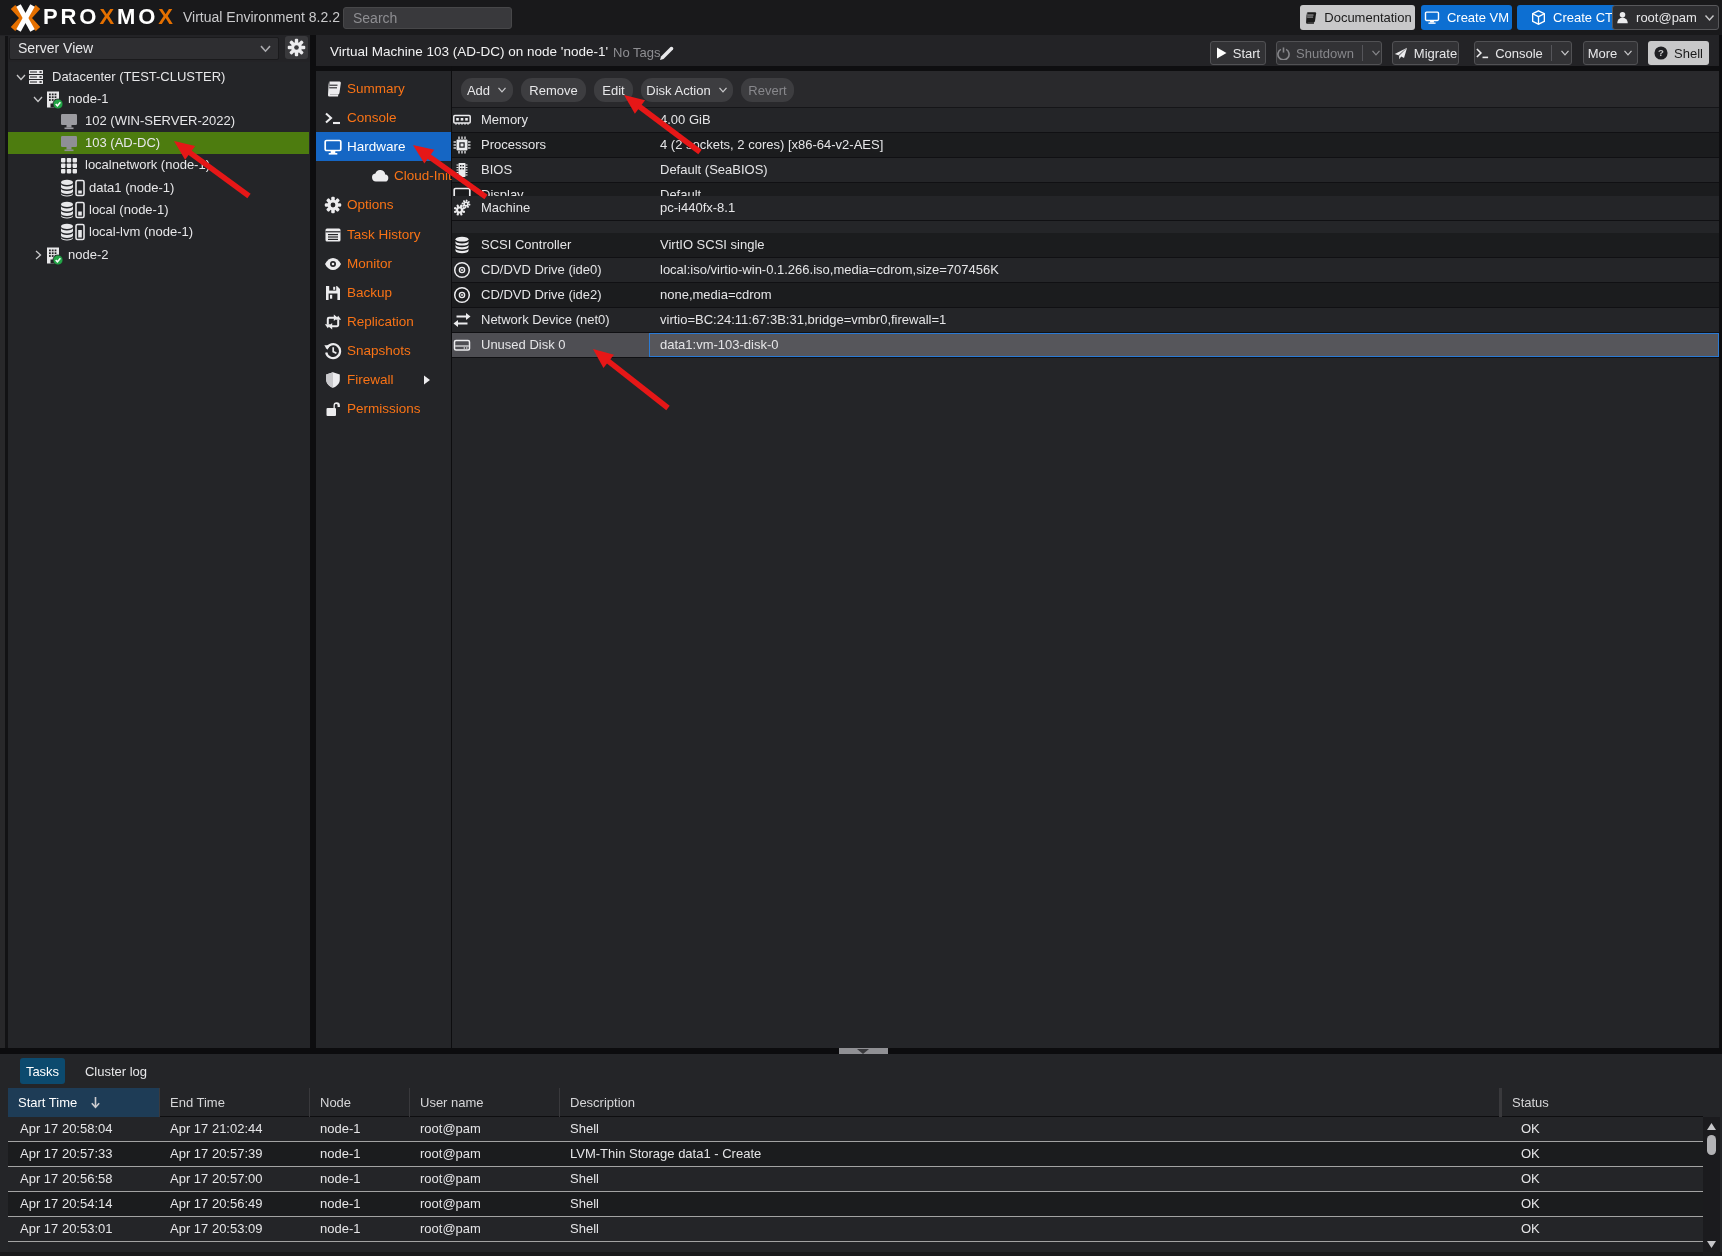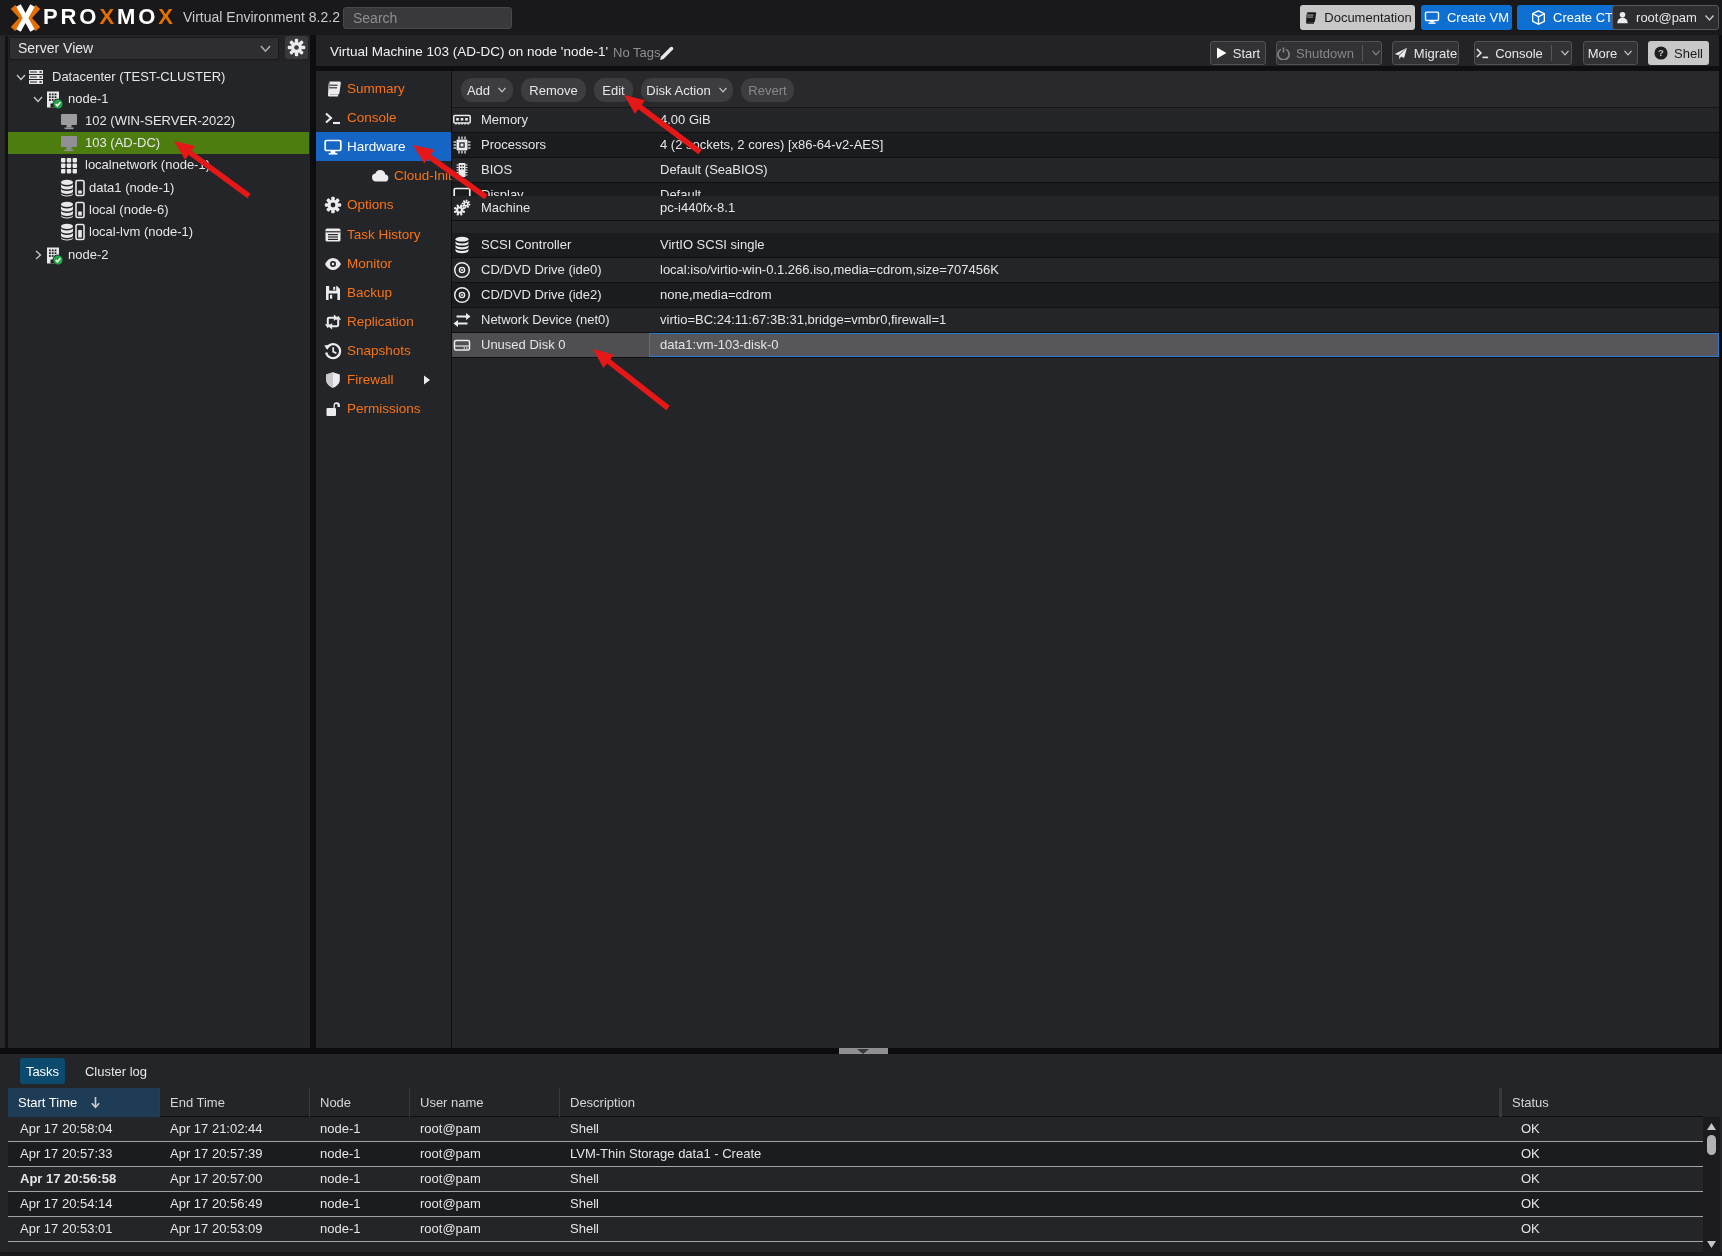--- a/index.html
+++ b/index.html
@@ -332,21 +332,21 @@
   <svg class="ticon" style="left:52px;top:2px;" width="26" height="18" viewBox="0 0 26 18">
     <g fill="#e8e8ea">
       <ellipse cx="7" cy="3.4" rx="6" ry="2.6"></ellipse>
       <path d="M1,5 a6,2.6 0 0 0 12,0 v3 a6,2.6 0 0 1 -12,0 z"></path>
       <path d="M1,9.5 a6,2.6 0 0 0 12,0 v3 a6,2.6 0 0 1 -12,0 z"></path>
       <path d="M1,14 a6,2.6 0 0 0 12,0 v1 a6,2.6 0 0 1 -12,0 z"></path>
     </g>
     <rect x="16" y="1.5" width="8" height="15" rx="1.5" fill="none" stroke="#e8e8ea" stroke-width="1.6"></rect>
     <rect x="18.2" y="10.5" width="3.6" height="4" fill="#e8e8ea"></rect>
   </svg>
-  <span class="lbl" style="position:absolute;left:81px;">local (node-6)</span>
+  <span class="lbl" style="position:absolute;left:81px;">local (node-1)</span>
  </div>
 
  <div class="trow" style="top:221px;">
   <svg class="ticon" style="left:52px;top:2px;" width="26" height="18" viewBox="0 0 26 18">
     <g fill="#e8e8ea">
       <ellipse cx="7" cy="3.4" rx="6" ry="2.6"></ellipse>
       <path d="M1,5 a6,2.6 0 0 0 12,0 v3 a6,2.6 0 0 1 -12,0 z"></path>
       <path d="M1,9.5 a6,2.6 0 0 0 12,0 v3 a6,2.6 0 0 1 -12,0 z"></path>
       <path d="M1,14 a6,2.6 0 0 0 12,0 v1 a6,2.6 0 0 1 -12,0 z"></path>
     </g>
@@ -717,21 +717,21 @@
  </div>
  <div class="btrow bt-even" style="top:1142px;">
   <span class="btcell" style="left:12px;">Apr 17 20:57:33</span>
       <span class="btcell" style="left:162px;">Apr 17 20:57:39</span>
       <span class="btcell" style="left:312px;">node-1</span>
       <span class="btcell" style="left:412px;">root@pam</span>
       <span class="btcell" style="left:562px;">LVM-Thin Storage data1 - Create</span>
       <span class="btcell" style="left:1513px;">OK</span>
  </div>
  <div class="btrow bt-odd" style="top:1167px;">
-  <span class="btcell" style="left:12px;font-weight:bold;">Apr 17 20:56:58</span>
+  <span class="btcell" style="left:12px;">Apr 17 20:56:58</span>
       <span class="btcell" style="left:162px;">Apr 17 20:57:00</span>
       <span class="btcell" style="left:312px;">node-1</span>
       <span class="btcell" style="left:412px;">root@pam</span>
       <span class="btcell" style="left:562px;">Shell</span>
       <span class="btcell" style="left:1513px;">OK</span>
  </div>
  <div class="btrow bt-even" style="top:1192px;">
   <span class="btcell" style="left:12px;">Apr 17 20:54:14</span>
       <span class="btcell" style="left:162px;">Apr 17 20:56:49</span>
       <span class="btcell" style="left:312px;">node-1</span>

